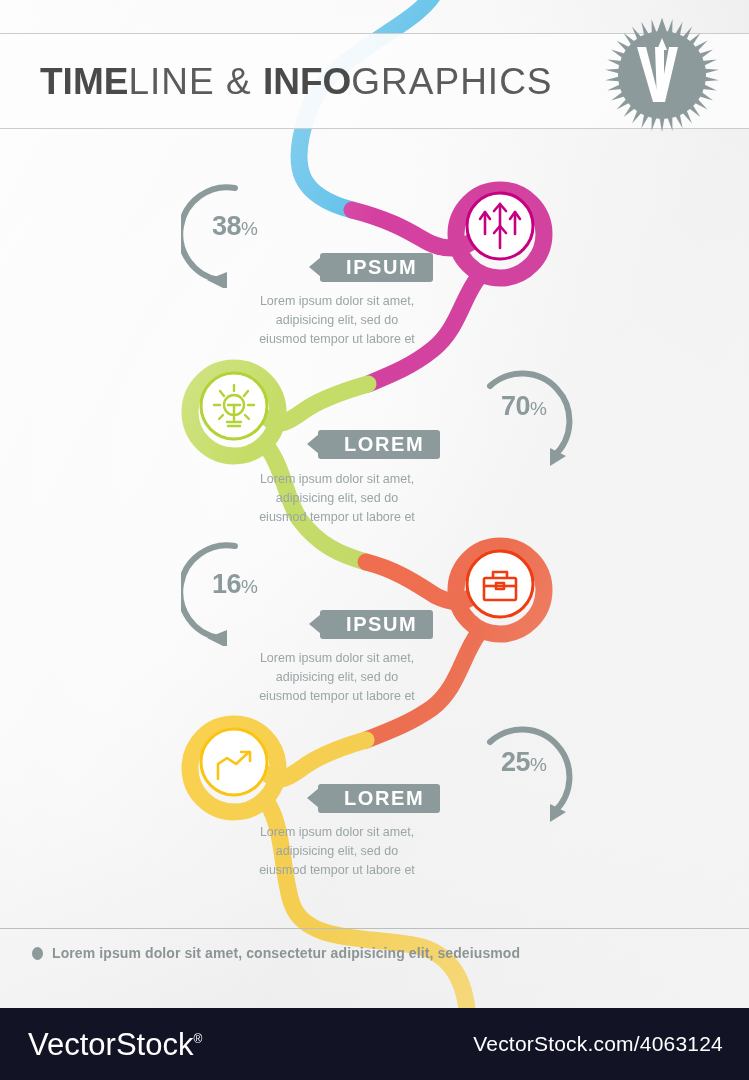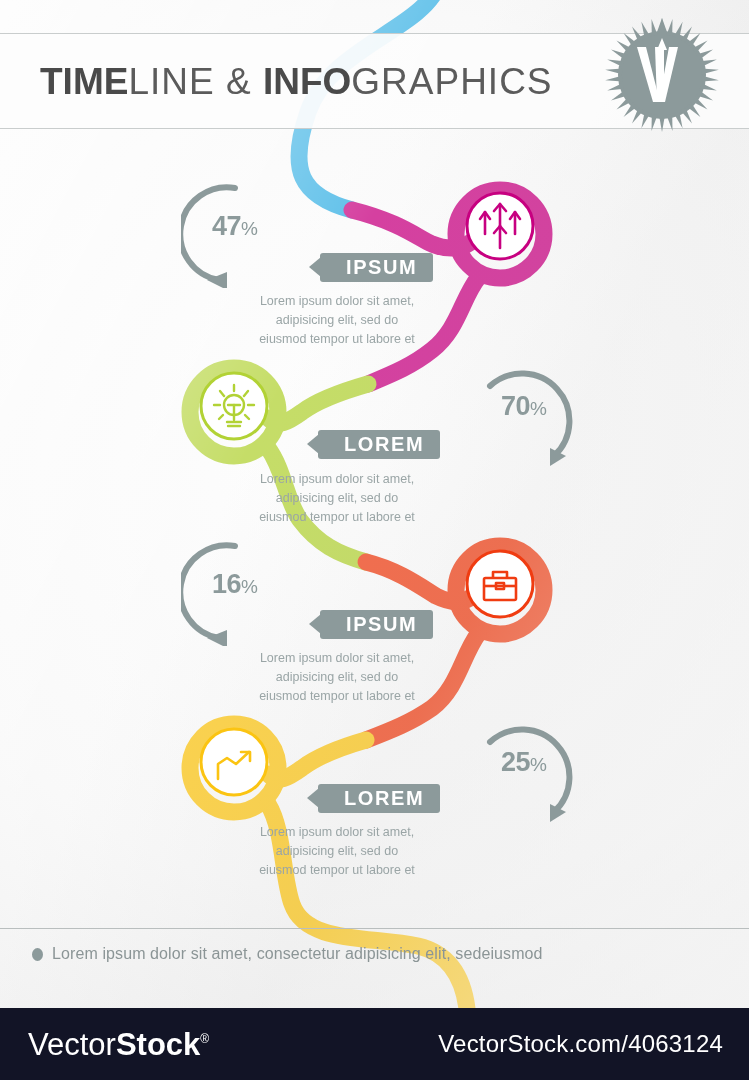--- a/index.html
+++ b/index.html
@@ -185,23 +185,24 @@
     gap: 9px;
   }
   #footer-bullet {
     width: 11px; height: 13px;
     border-radius: 50%;
     background: #8c9a9b;
     flex: none;
   }
   .footer-text {
     color: #8b9596;
-    font-size: 16px;
+    font-size: 14px;
     letter-spacing: 0.1px;
     white-space: nowrap;
+    font-weight: bold;
   }
   #footer-right {
     position: absolute;
     right: 26px;
     top: 18px;
   }
 
   
   #watermark {
     position: absolute;
@@ -212,28 +213,28 @@
   #wm-logo {
     position: absolute;
     left: 28px; top: 50%;
     transform: translateY(-50%);
     color: #ffffff;
     font-size: 31px;
     line-height: 1;
     white-space: nowrap;
   }
   #wm-logo .wm-thin { font-weight: 300; }
-  #wm-logo .wm-bold { font-weight: 700; }
+  #wm-logo .wm-bold { font-weight: 400; }
   #wm-logo .wm-reg  { font-size: 12px; vertical-align: super; font-weight: 400; }
   #wm-url {
     position: absolute;
     right: 26px; top: 50%;
     transform: translateY(-50%);
     color: #ffffff;
-    font-size: 24px;
+    font-size: 21px;
     letter-spacing: 0.2px;
     white-space: nowrap;
   }
 </style>
 </head>
 <body>
 
 <div id="poster">
 
   <div id="artboard">
@@ -338,21 +339,21 @@
       </g>
     </svg>
 
     <div class="section sec-1">
 
       <div class="gauge left">
         <svg viewBox="0 0 108 108">
           <path d="M 54 8 A 46 46 0 1 0 38 100" fill="none" stroke="#8C9A9B" stroke-width="6" stroke-linecap="round"></path>
           <polygon points="46,92 46,110 26,100" fill="#8C9A9B"></polygon>
         </svg>
-        <div class="gauge-label"><span class="gauge-num">47</span><span class="gauge-pct">%</span></div>
+        <div class="gauge-label"><span class="gauge-num">38</span><span class="gauge-pct">%</span></div>
       </div>
 
       <div class="node right">
         <svg viewBox="0 0 96 96">
           <circle cx="48" cy="48" r="33" fill="#ffffff" stroke="#C70080" stroke-width="3"></circle>
           <g stroke="#C70080" stroke-width="2.6" fill="none" stroke-linecap="round" stroke-linejoin="round">
             <line x1="48" y1="26" x2="48" y2="48"></line>
             <polyline points="42,33 48,26 54,33"></polyline>
             <line x1="33" y1="34" x2="33" y2="56"></line>
             <polyline points="28,41 33,34 38,41"></polyline>

